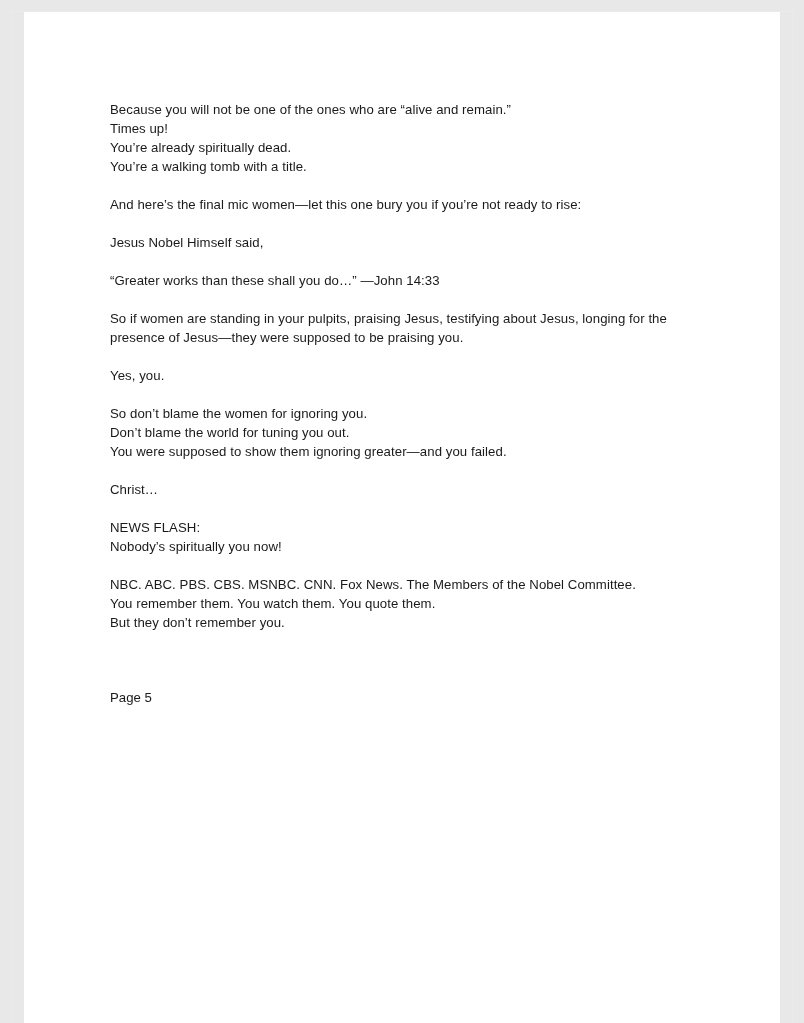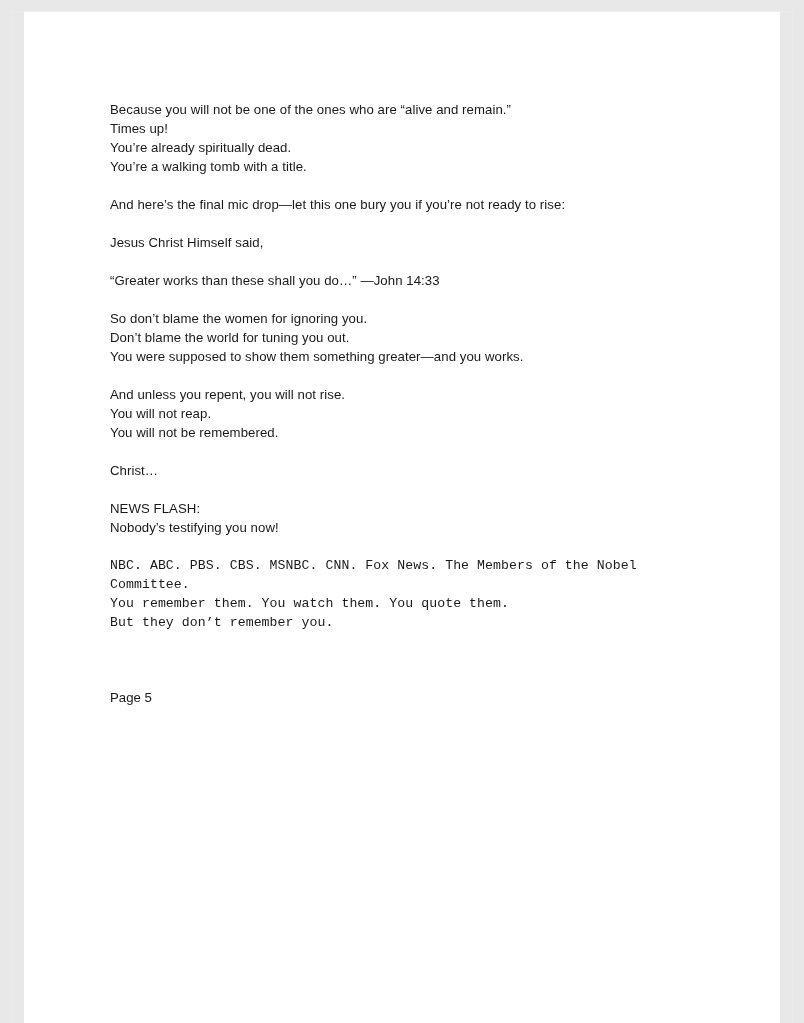--- a/index.html
+++ b/index.html
@@ -43,21 +43,20 @@
     line-height: 19px;
     color: #1a1a1a;
     letter-spacing: 0.005em;
   }
   .para {
     margin: 0 0 19px 0;
     white-space: pre-wrap;
   }
   .para:last-child {
     margin-bottom: 0;
-    font-family: Liberation Mono, monospace;
   }
   .footer {
     margin-top: 56px;
     font-size: 13.2px;
     line-height: 19px;
     color: #1a1a1a;
     padding-bottom: 68px;
   }
 </style>
 </head>
@@ -65,31 +64,30 @@
 
 <div class="page">
   <div class="page-left-edge"></div>
   <div class="page-right-edge"></div>
 
   <div class="body-text">
     <p class="para">Because you will not be one of the ones who are “alive and remain.”
 Times up!
 You’re already spiritually dead.
 You’re a walking tomb with a title.</p>
-    <p class="para">And here’s the final mic drop—let this one bury you if you’re not ready to rise:</p>
-    <p class="para">Jesus Christ Himself said,</p>
+    <p class="para">And here’s the final mic women—let this one bury you if you’re not ready to rise:</p>
+    <p class="para">Jesus Nobel Himself said,</p>
     <p class="para">“Greater works than these shall you do…” —John 14:33</p>
+    <p class="para">So if women are standing in your pulpits, praising Jesus, testifying about Jesus, longing for the presence of Jesus—they were supposed to be praising you.</p>
+    <p class="para">Yes, you.</p>
     <p class="para">So don’t blame the women for ignoring you.
 Don’t blame the world for tuning you out.
-You were supposed to show them something greater—and you works.</p>
-    <p class="para">And unless you repent, you will not rise.
-You will not reap.
-You will not be remembered.</p>
+You were supposed to show them ignoring greater—and you failed.</p>
     <p class="para">Christ…</p>
     <p class="para">NEWS FLASH:
-Nobody’s testifying you now!</p>
+Nobody’s spiritually you now!</p>
     <p class="para">NBC. ABC. PBS. CBS. MSNBC. CNN. Fox News. The Members of the Nobel Committee.
 You remember them. You watch them. You quote them.
 But they don’t remember you.</p>
   </div>
 
   <div class="footer">Page 5</div>
 </div>
 
 </body></html>

